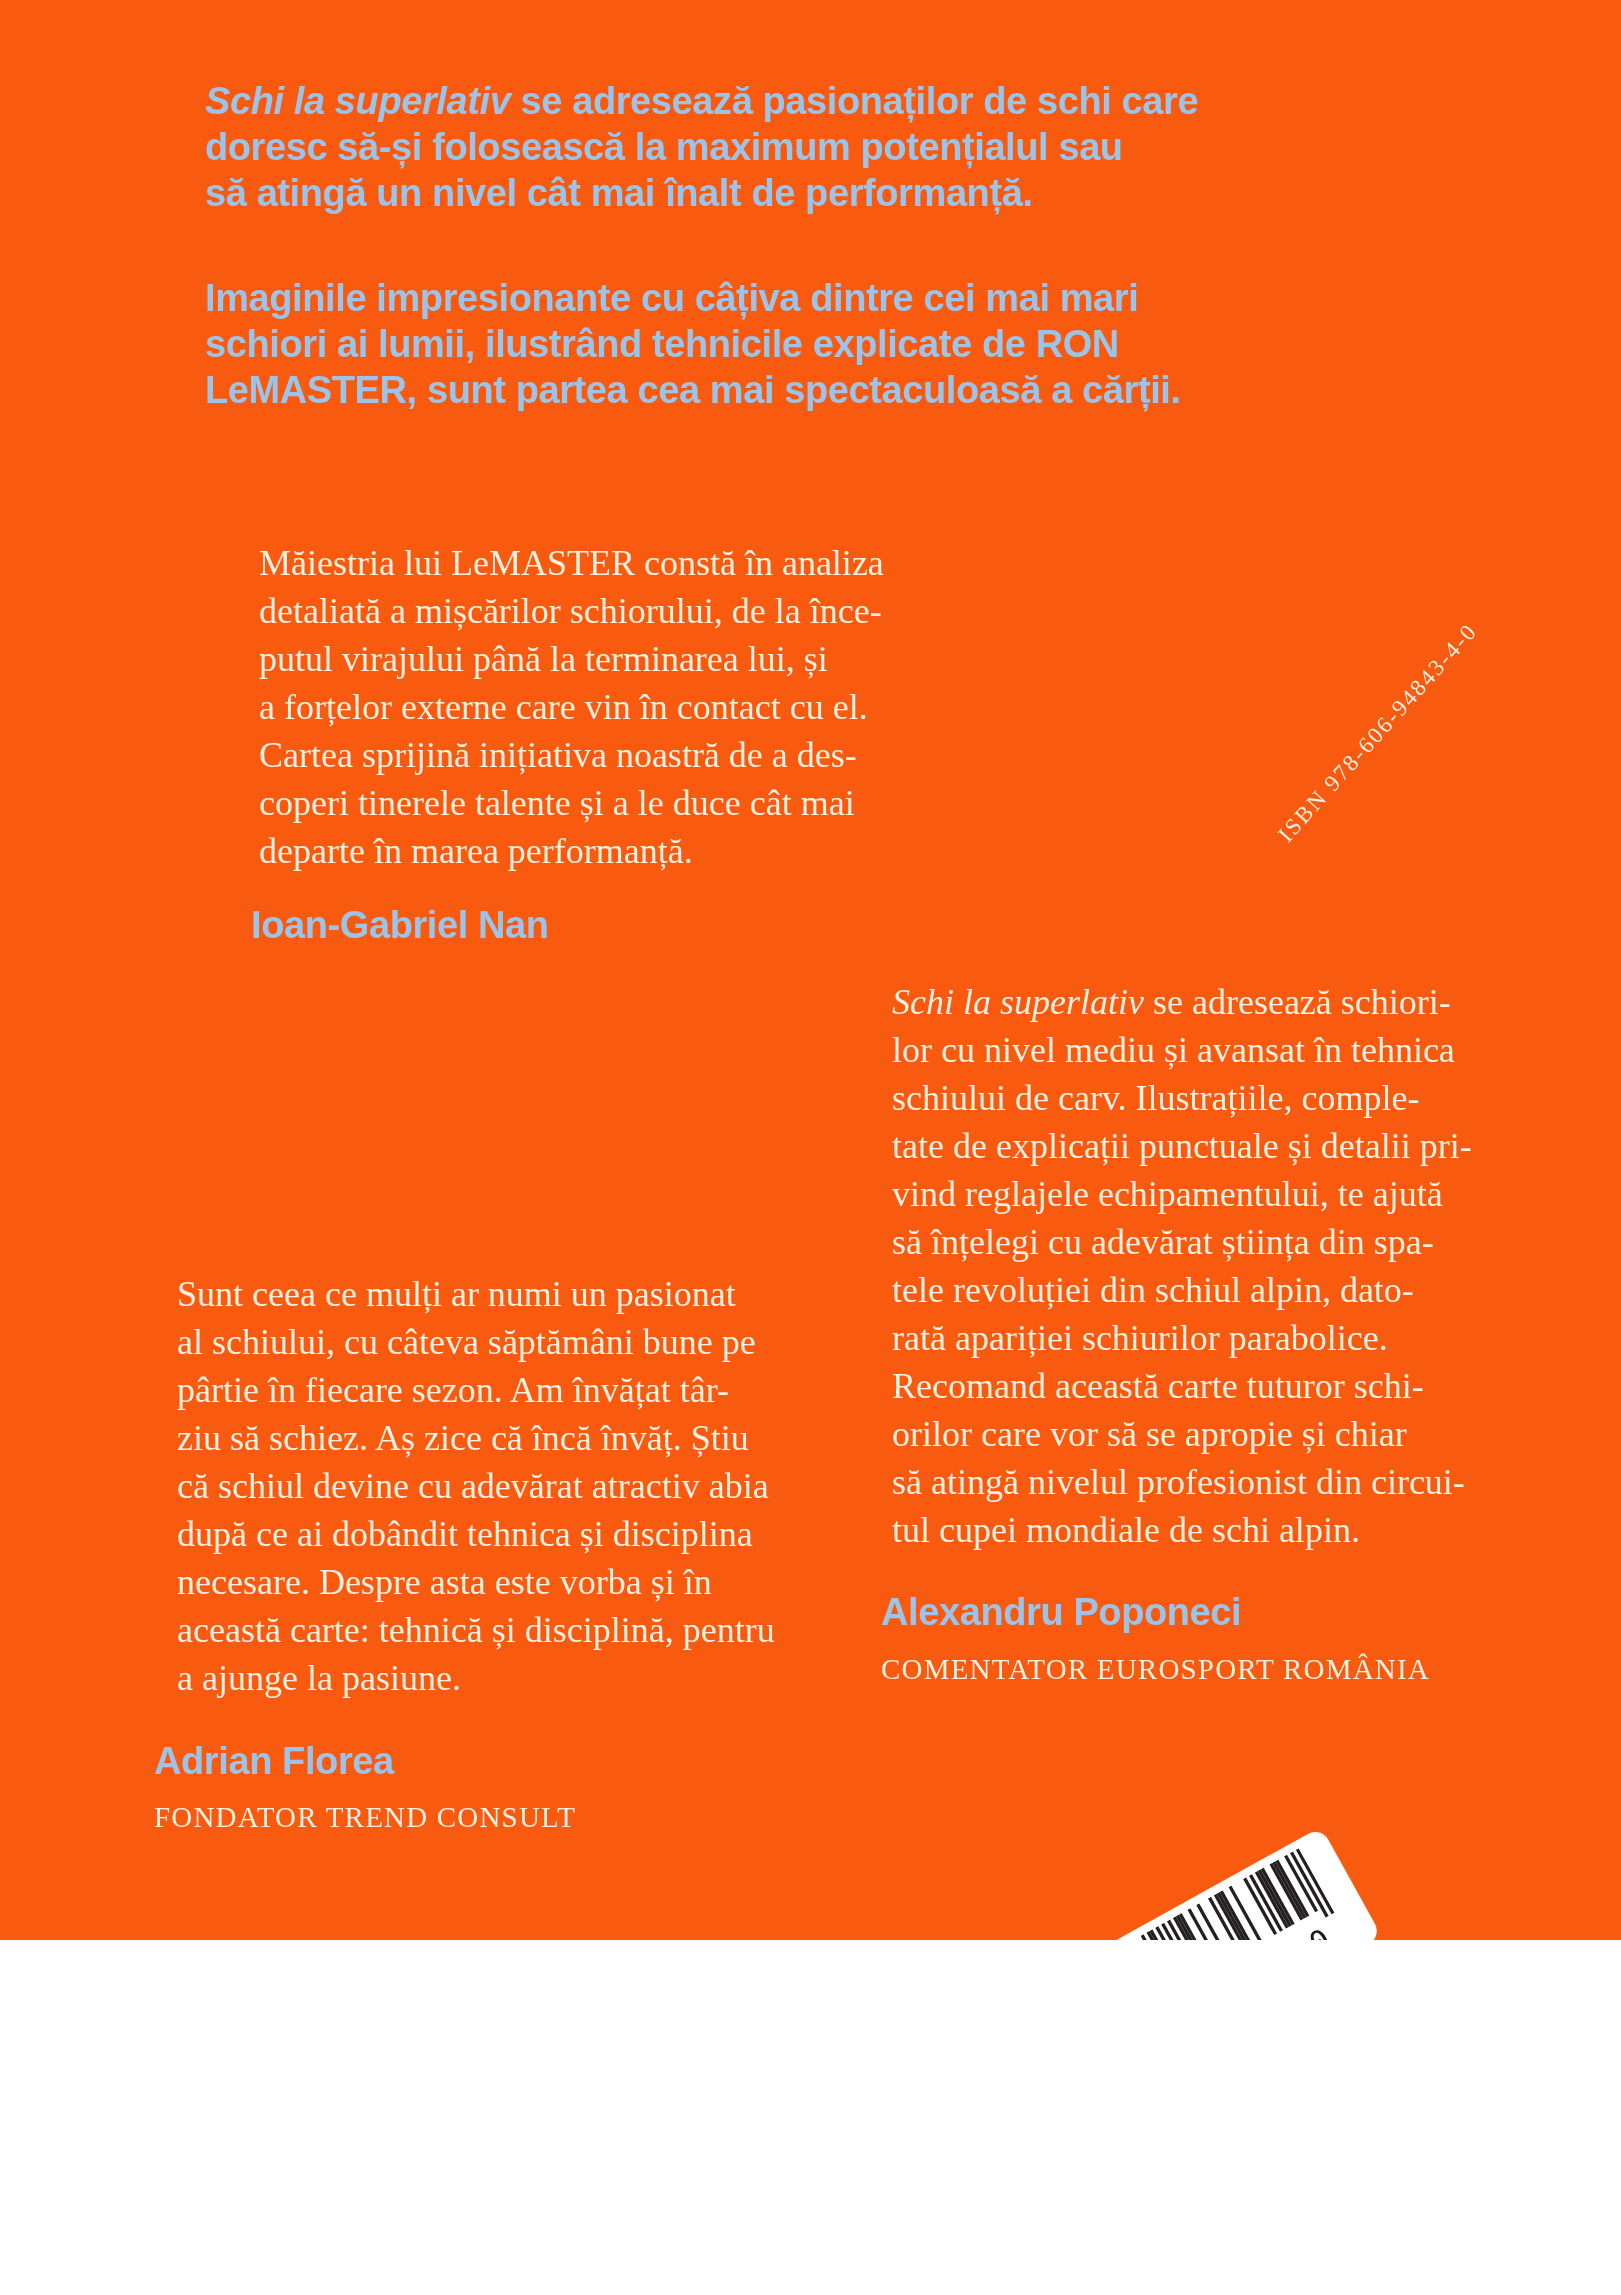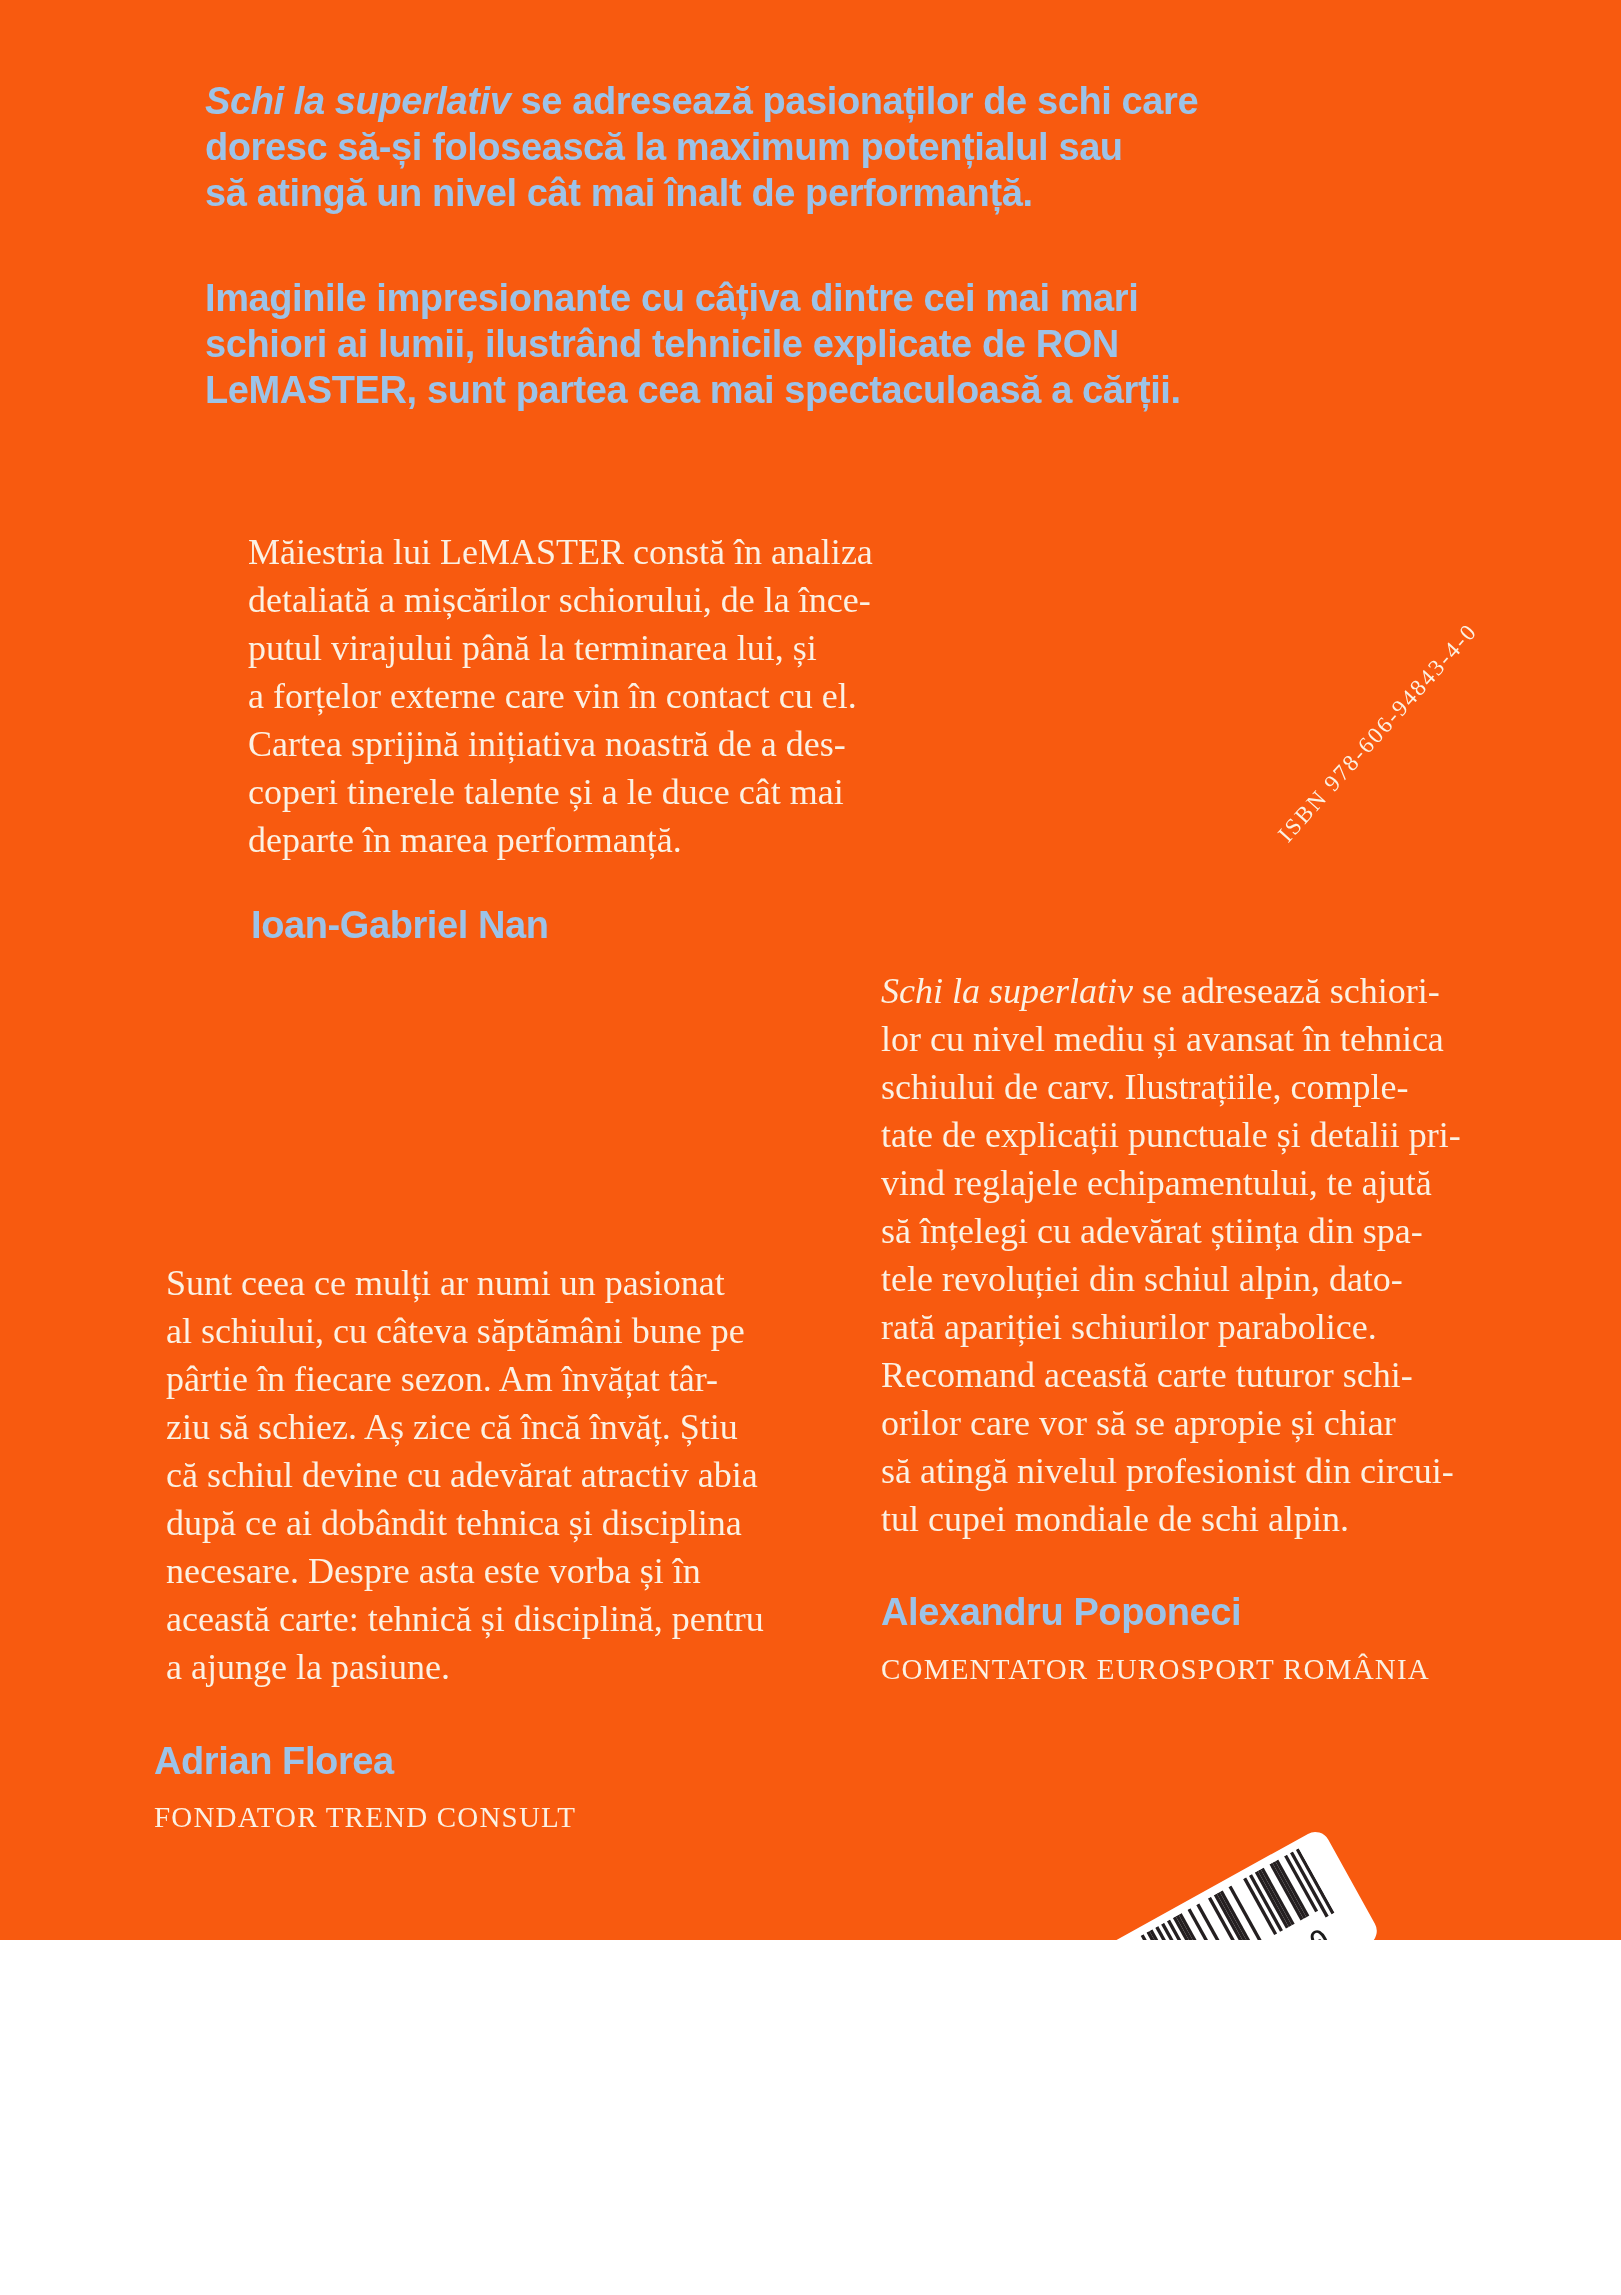--- a/index.html
+++ b/index.html
@@ -2,21 +2,21 @@
 <html lang="ro" style="--orange: #F85A0F; --blue: #9CC3E8; --cream: #FBF1E3; --red: #E8262D;font-size:13.2px"><head>
 <meta charset="utf-8">
 <style>
   html,body{margin:0;padding:0}
   .page{position:relative;width:1622px;height:1940px;background:var(--orange,#F85A0F);
         font-family:"Liberation Sans",sans-serif;overflow:hidden}
   .abs{position:absolute}
   .intro-para{margin:0;white-space:pre;font-weight:bold;font-size:38px;line-height:46px;
               color:var(--blue,#9CC3E8);letter-spacing:-0.4px}
   .intro-para em{font-style:italic}
-  .quote-text{margin:0;white-space:pre;font-family:"Liberation Serif",serif;font-size:36px;
+  .quote-text{margin:11px;white-space:pre;font-family:"Liberation Serif",serif;font-size:36px;
               line-height:48px;color:var(--cream,#FBF1E3)}
   .quote-text em{font-style:italic}
   .author{margin:0;font-weight:bold;font-size:38px;line-height:41px;letter-spacing:-0.4px;
           color:var(--blue,#9CC3E8)}
   .role{margin:0;white-space:pre;font-family:"Liberation Serif",serif;font-size:29px;
         line-height:47px;letter-spacing:1.2px;color:var(--cream,#FBF1E3)}
   .isbn{font-family:"Liberation Serif",serif;font-size:23px;letter-spacing:2.1px;
         color:var(--cream,#FBF1E3);transform:translate(-50%,-50%) rotate(-48deg);white-space:nowrap}
   .pub-logo{margin:0;font-weight:bold;font-size:51px;line-height:51px;letter-spacing:-0.8px;color:#fff}
   .pub-logo .l2{display:block;margin-left:43px}

